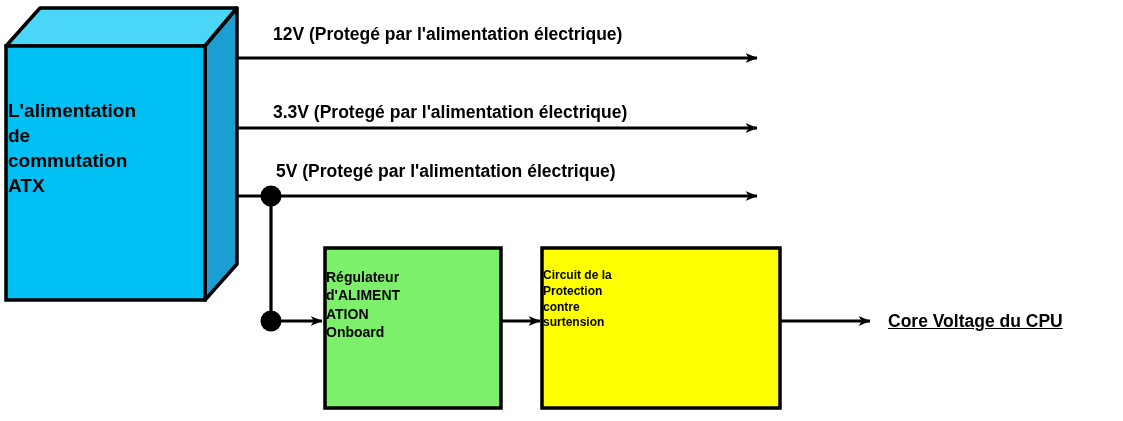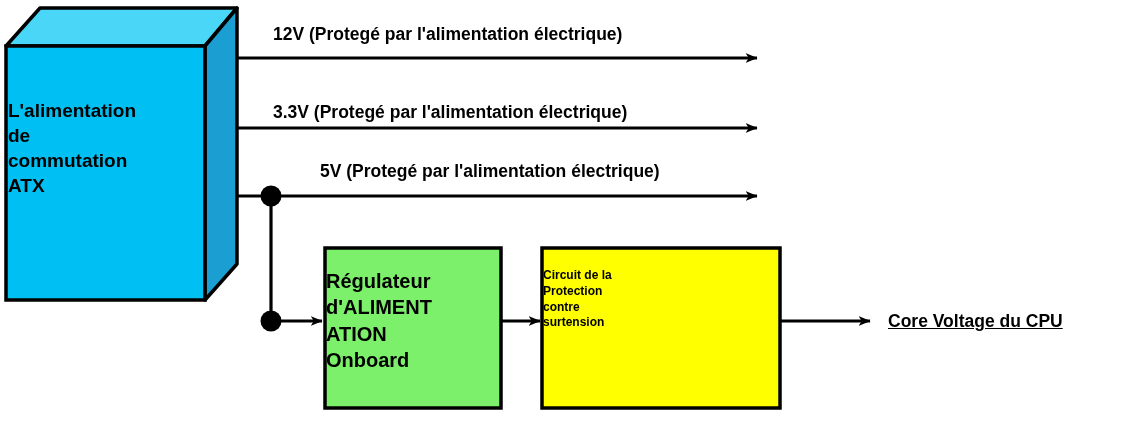--- a/index.html
+++ b/index.html
@@ -43,38 +43,38 @@
   #psu-label {
     left: 8px;
     top: 98px;
     width: 222px;
     font-size: 19px;
   }
   #regulator-label {
     left: 326px;
     top: 268px;
     width: 174px;
-    font-size: 20px;
+    font-size: 14px;
   }
   #ovp-label {
     left: 543px;
     top: 268px;
     width: 238px;
     font-size: 12px;
   }
   #cpu-core-label {
     left: 888px;
     top: 311px;
     font-size: 17.5px;
     font-weight: bold;
     text-decoration: underline;
   }
   #label-12v  { left: 273px; top: 24px; }
   #label-33v  { left: 273px; top: 93px; margin-top: 9px; }
-  #label-5v   { left: 276px; top: 161px; margin-left: 44px; }
+  #label-5v   { left: 276px; top: 161px; }
 </style>
 </head>
 <body>
 
 <div id="canvas">
 
   <svg id="svg-layer" viewBox="0 0 1123 421">
     <defs>
       <marker id="barb" viewBox="0 0 12 10" refX="11.4" refY="5" markerWidth="12" markerHeight="10" orient="auto-start-reverse" markerUnits="userSpaceOnUse">
         <path d="M 0 0 L 12 5 L 0 10 L 3.2 5 Z" fill="#000000"></path>

